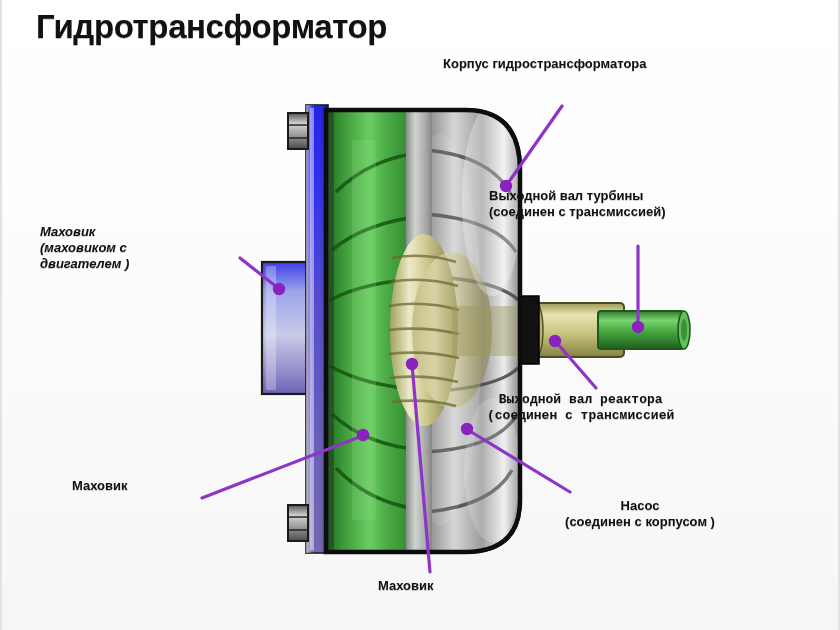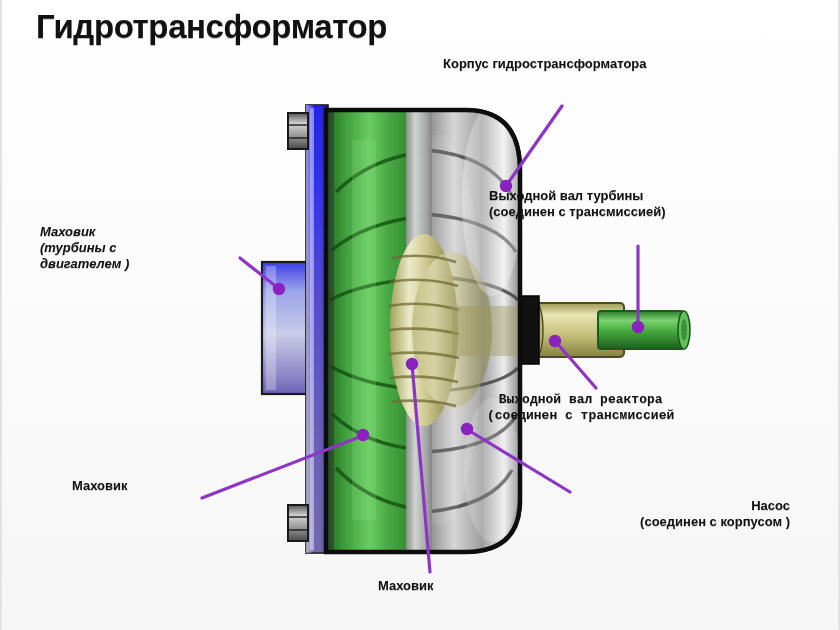--- a/index.html
+++ b/index.html
@@ -32,21 +32,21 @@
     line-height:1.22;
     text-shadow:0 1px 0 rgba(0,0,0,.18);
     white-space:nowrap;
   }
   .label .ln{display:block;}
 
   #lbl-housing{left:443px;top:56px;text-align:center;}
   #lbl-turbine-shaft{left:489px;top:188px;text-align:left;}
   #lbl-flywheel{left:40px;top:224px;text-align:left;width:212px;font-style:italic;}
   #lbl-reactor-shaft{left:487px;top:392px;text-align:center;font-family:Liberation Mono, monospace;}
-  #lbl-pump{left:490px;top:498px;text-align:right;width:300px;}
+  #lbl-pump{left:490px;top:498px;text-align:center;width:300px;}
   #lbl-turbine{left:72px;top:478px;}
   #lbl-reactor{left:378px;top:578px;}
 
   
   svg#art{position:absolute;left:0;top:0;width:840px;height:630px;}
 </style>
 </head>
 <body>
 
 <div id="root">
@@ -281,21 +281,21 @@
     <span class="ln">Корпус гидространсформатора</span>
   </div>
 
   <div class="label" id="lbl-turbine-shaft">
     <span class="ln">Выходной вал турбины</span>
     <span class="ln">(соединен с трансмиссией)</span>
   </div>
 
   <div class="label" id="lbl-flywheel">
     <span class="ln">Маховик</span>
-    <span class="ln">(турбины с</span>
+    <span class="ln">(маховиком с</span>
     <span class="ln">двигателем )</span>
   </div>
 
   <div class="label" id="lbl-reactor-shaft">
     <span class="ln">Выходной вал реактора</span>
     <span class="ln">(соединен с трансмиссией</span>
   </div>
 
   <div class="label" id="lbl-pump">
     <span class="ln">Насос</span>

